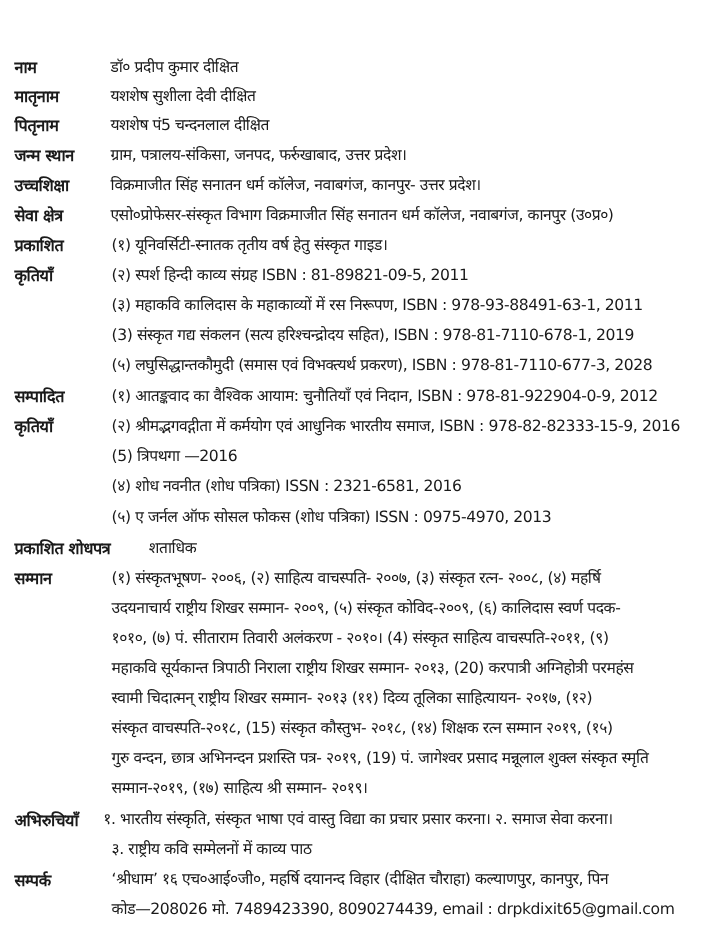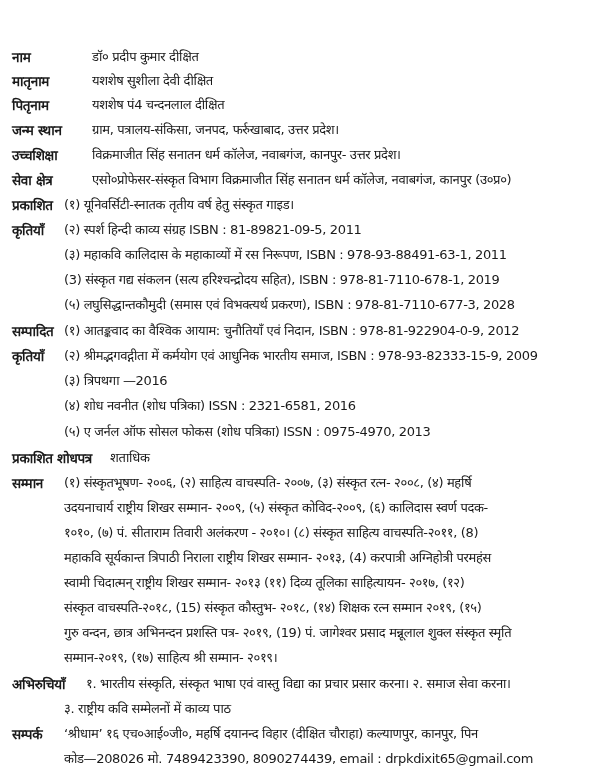--- a/index.html
+++ b/index.html
@@ -5,38 +5,38 @@
   html, body { margin: 0; padding: 0; }
   body {
     width: 600px; height: 771px; background: #ffffff; color: #1a1a1a;
     font-family: "Liberation Serif", "DejaVu Serif", serif;
     position: relative; overflow: hidden;
   }
   .page { position: absolute; left: 0; top: 0; width: 524px; height: 771px; text-decoration: underline; }
   .row { position: absolute; left: 0; width: 600px; font-size: 14.5px; line-height: 24px; white-space: nowrap; }
   .lbl { position: absolute; left: 12px; font-weight: bold; font-family: "DejaVu Sans", sans-serif; font-size: 13.5px; letter-spacing: -0.3px; }
   .val { position: absolute; left: 92px; font-family: "DejaVu Sans", sans-serif; font-size: 13px; letter-spacing: -0.35px; }
-  .val.ind { left: 64px; }
+  .val.ind { left: 93px; }
 </style>
 </head>
 <body>
 
 <div class="page">
 
   <div class="row" style="top:45px">
     <span class="lbl">नाम</span>
     <span class="val">डॉ० प्रदीप कुमार दीक्षित</span>
   </div>
   <div class="row" style="top:69px">
     <span class="lbl">मातृनाम</span>
     <span class="val">यशशेष सुशीला देवी दीक्षित</span>
   </div>
   <div class="row" style="top:93px">
     <span class="lbl">पितृनाम</span>
-    <span class="val">यशशेष पं4 चन्दनलाल दीक्षित</span>
+    <span class="val">यशशेष पं5 चन्दनलाल दीक्षित</span>
   </div>
   <div class="row" style="top:118px">
     <span class="lbl">जन्म स्थान</span>
     <span class="val">ग्राम, पत्रालय-संकिसा, जनपद, फर्रुखाबाद, उत्तर प्रदेश।</span>
   </div>
   <div class="row" style="top:143px">
     <span class="lbl">उच्चशिक्षा</span>
     <span class="val">विक्रमाजीत सिंह सनातन धर्म कॉलेज, नवाबगंज, कानपुर- उत्तर प्रदेश।</span>
   </div>
   <div class="row" style="top:168px">
@@ -61,49 +61,49 @@
   <div class="row" style="top:293px">
     <span class="val ind">(५) लघुसिद्धान्तकौमुदी (समास एवं विभक्त्यर्थ प्रकरण), ISBN : 978-81-7110-677-3, 2028</span>
   </div>
 
   <div class="row" style="top:319px">
     <span class="lbl">सम्पादित</span>
     <span class="val ind">(१) आतङ्कवाद का वैश्विक आयाम: चुनौतियाँ एवं निदान, ISBN : 978-81-922904-0-9, 2012</span>
   </div>
   <div class="row" style="top:344px">
     <span class="lbl">कृतियाँ</span>
-    <span class="val ind">(२) श्रीमद्भगवद्गीता में कर्मयोग एवं आधुनिक भारतीय समाज, ISBN : 978-93-82333-15-9, 2009</span>
+    <span class="val ind">(२) श्रीमद्भगवद्गीता में कर्मयोग एवं आधुनिक भारतीय समाज, ISBN : 978-82-82333-15-9, 2016</span>
   </div>
   <div class="row" style="top:369px">
-    <span class="val ind">(३) त्रिपथगा —2016</span>
+    <span class="val ind">(5) त्रिपथगा —2016</span>
   </div>
   <div class="row" style="top:394px">
     <span class="val ind">(४) शोध नवनीत (शोध पत्रिका) ISSN : 2321-6581, 2016</span>
   </div>
   <div class="row" style="top:420px">
     <span class="val ind">(५) ए जर्नल ऑफ सोसल फोकस (शोध पत्रिका) ISSN : 0975-4970, 2013</span>
   </div>
 
   <div class="row" style="top:446px">
     <span class="lbl">प्रकाशित शोधपत्र</span>
-    <span class="val" style="left:110px">शताधिक</span>
+    <span class="val" style="left:124px">शताधिक</span>
   </div>
 
   <div class="row" style="top:471px">
     <span class="lbl">सम्मान</span>
     <span class="val ind">(१) संस्कृतभूषण- २००६, (२) साहित्य वाचस्पति- २००७, (३) संस्कृत रत्न- २००८, (४) महर्षि</span>
   </div>
   <div class="row" style="top:496px">
     <span class="val ind">उदयनाचार्य राष्ट्रीय शिखर सम्मान- २००९, (५) संस्कृत कोविद-२००९, (६) कालिदास स्वर्ण पदक-</span>
   </div>
   <div class="row" style="top:521px">
-    <span class="val ind">१०१०, (७) पं. सीताराम तिवारी अलंकरण - २०१०। (८) संस्कृत साहित्य वाचस्पति-२०११, (8)</span>
+    <span class="val ind">१०१०, (७) पं. सीताराम तिवारी अलंकरण - २०१०। (4) संस्कृत साहित्य वाचस्पति-२०११, (९)</span>
   </div>
   <div class="row" style="top:546px">
-    <span class="val ind">महाकवि सूर्यकान्त त्रिपाठी निराला राष्ट्रीय शिखर सम्मान- २०१३, (4) करपात्री अग्निहोत्री परमहंस</span>
+    <span class="val ind">महाकवि सूर्यकान्त त्रिपाठी निराला राष्ट्रीय शिखर सम्मान- २०१३, (20) करपात्री अग्निहोत्री परमहंस</span>
   </div>
   <div class="row" style="top:571px">
     <span class="val ind">स्वामी चिदात्मन् राष्ट्रीय शिखर सम्मान- २०१३ (११) दिव्य तूलिका साहित्यायन- २०१७, (१२)</span>
   </div>
   <div class="row" style="top:596px">
     <span class="val ind">संस्कृत वाचस्पति-२०१८, (15) संस्कृत कौस्तुभ- २०१८, (१४) शिक्षक रत्न सम्मान २०१९, (१५)</span>
   </div>
   <div class="row" style="top:621px">
     <span class="val ind">गुरु वन्दन, छात्र अभिनन्दन प्रशस्ति पत्र- २०१९, (19) पं. जागेश्वर प्रसाद मन्नूलाल शुक्ल संस्कृत स्मृति</span>
   </div>

